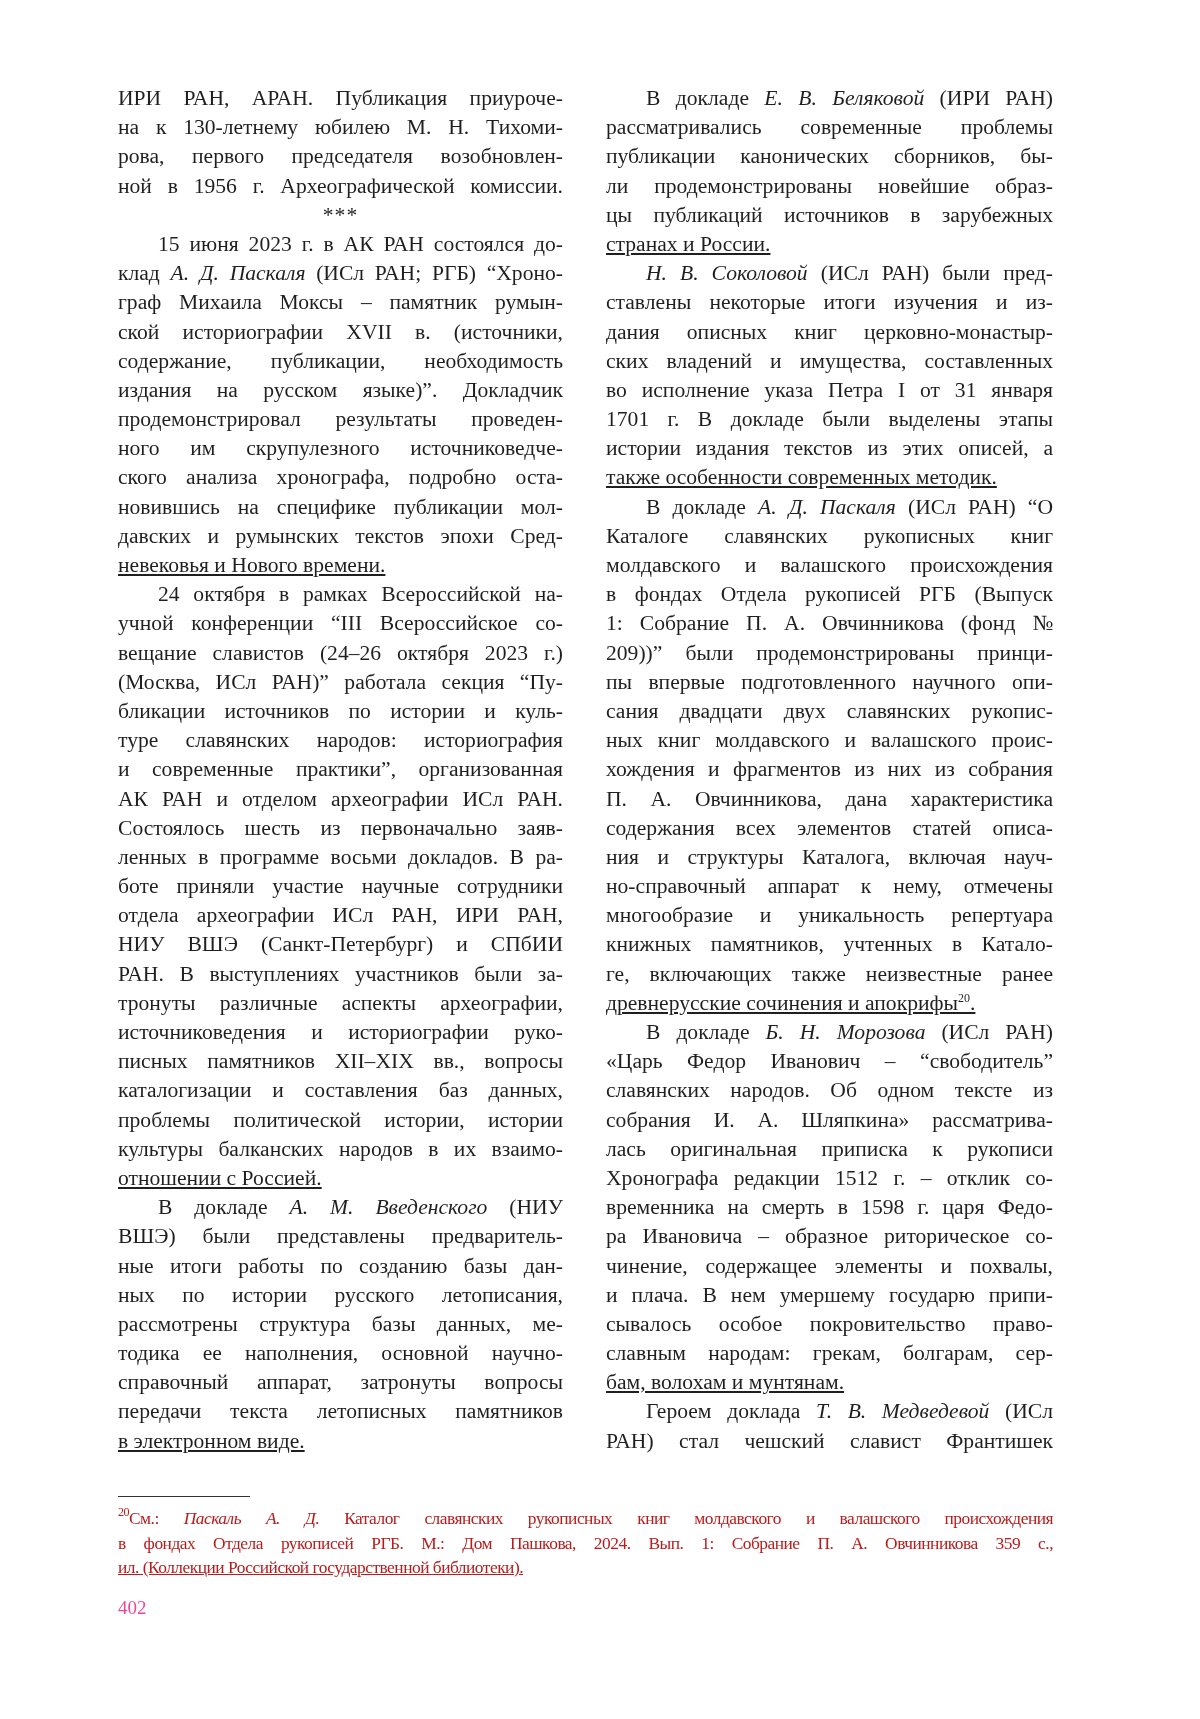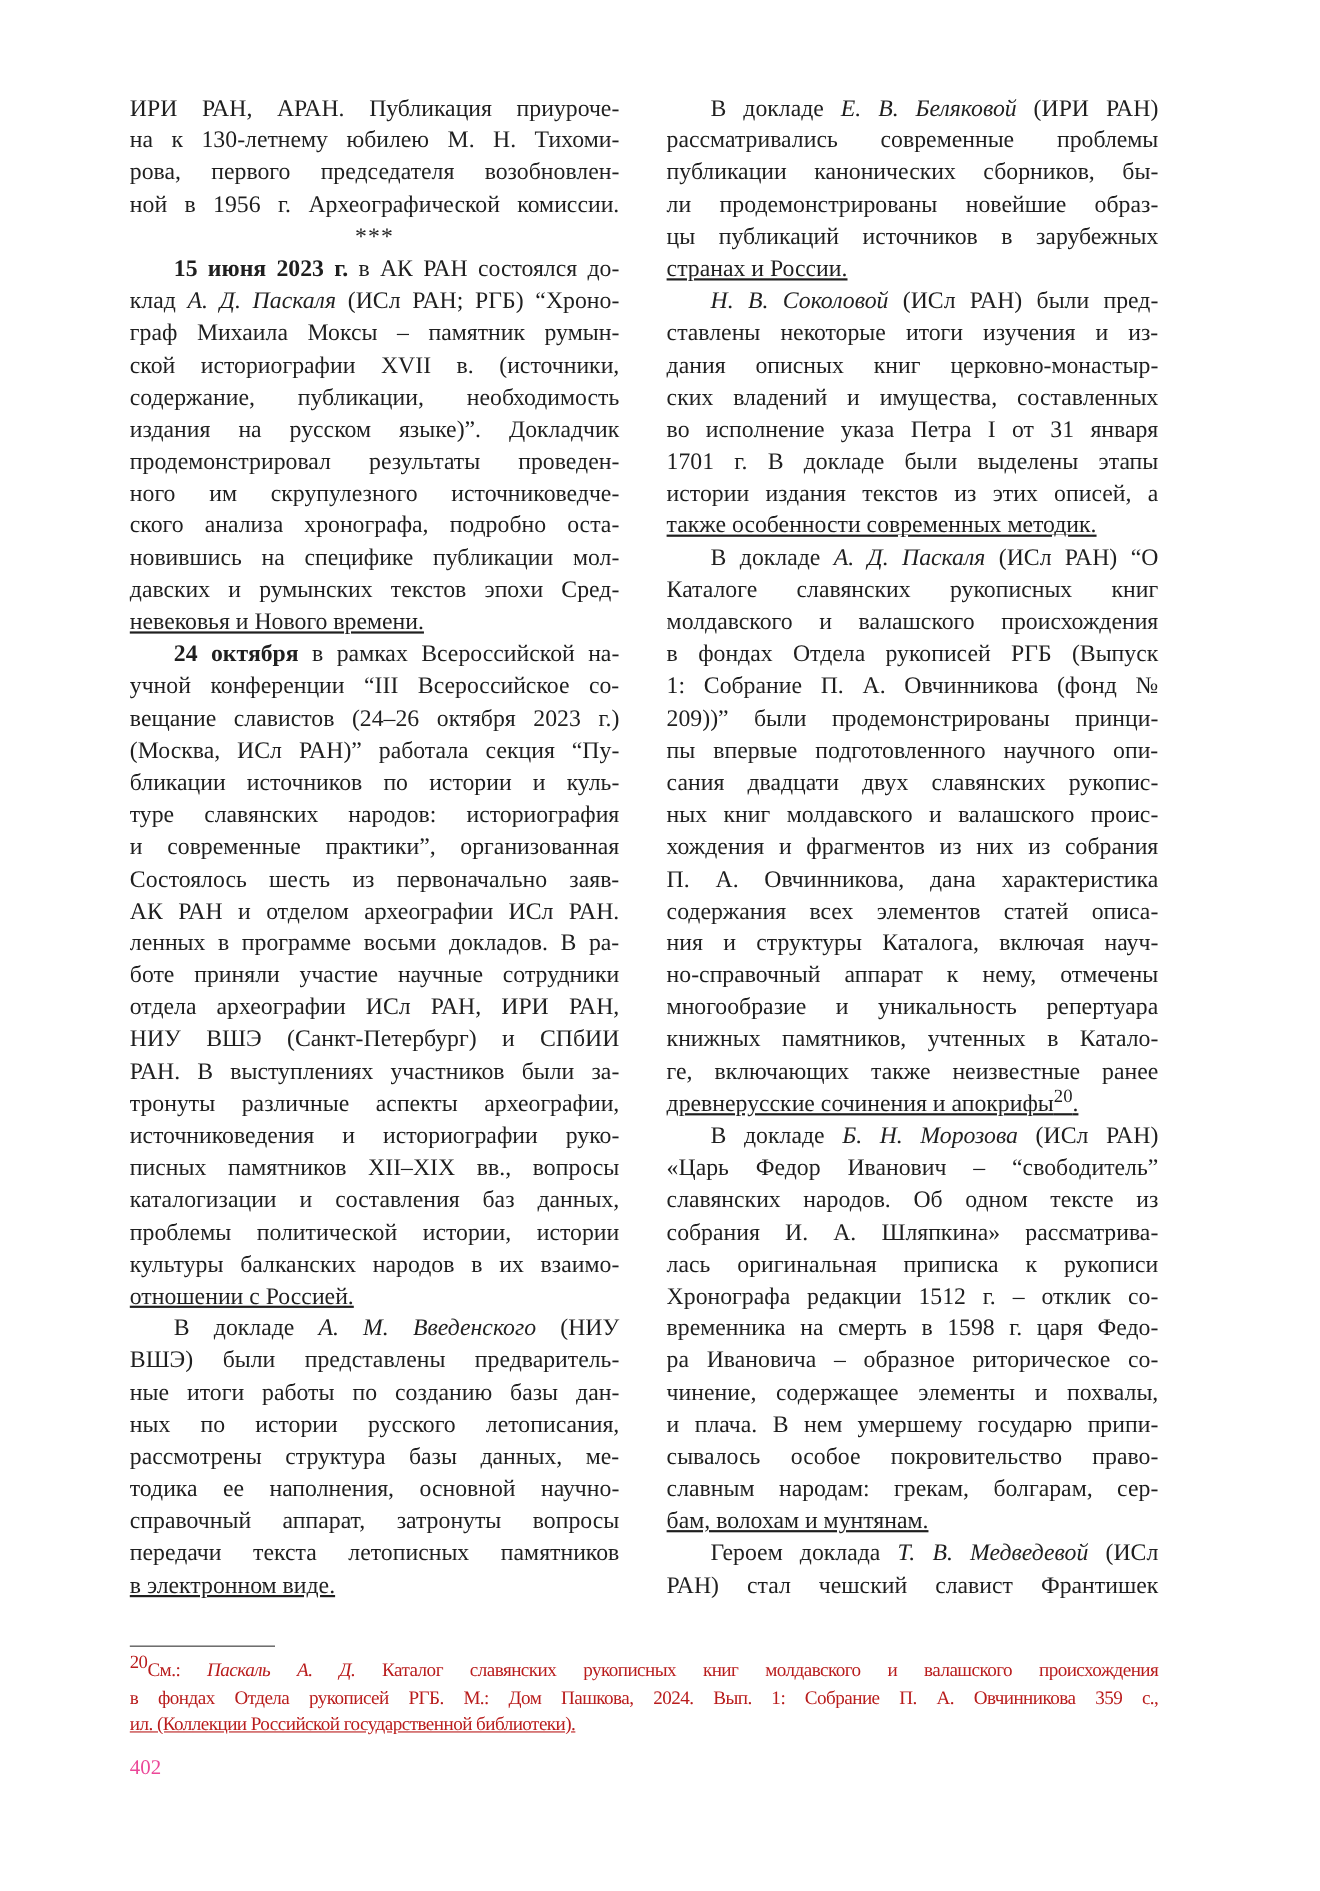--- a/index.html
+++ b/index.html
@@ -17,22 +17,22 @@
     .col-left { left: 118px; width: 445px; }
     .col-right { left: 606px; width: 447px; }
     .line {
       display: block; white-space: nowrap; text-align: justify;
       text-align-last: justify; height: 29.2px; overflow: visible;
     }
     .line.last { text-align-last: left; text-decoration: underline; }
     .line.center { text-align: center; text-align-last: center; letter-spacing: 1px; }
     .indent { padding-left: 40px; }
     i, .it { font-style: italic; }
-    b, .bd { font-weight: bold; margin-top: 16px; }
-    sup { font-size: 17px; line-height: 0; vertical-align: 8px; }
+    b, .bd { font-weight: normal; margin-top: 16px; }
+    sup { font-size: 12px; line-height: 0; vertical-align: 8px; }
     .footnote-rule {
       position: absolute; left: 118px; top: 1496px; width: 132px; height: 0;
       border-top: 1.5px solid #333;
     }
     .footnotes {
       position: absolute; left: 118px; top: 1506px; width: 935px;
       font-family: "Liberation Serif", "DejaVu Serif", serif;
       font-size: 17.4px; line-height: 24.5px; color: #b91c1c;
       letter-spacing: -0.5px;
     }
@@ -65,22 +65,22 @@
       <span class="line"><span>новившись на специфике публикации мол-</span></span>
       <span class="line"><span>давских и румынских текстов эпохи Сред-</span></span>
       <span class="line last"><span>невековья и Нового времени.</span></span>
       <span class="line indent"><b>24 октября</b><span> в рамках Всероссийской на-</span></span>
       <span class="line"><span>учной конференции “III Всероссийское со-</span></span>
       <span class="line"><span>вещание славистов (24–26 октября 2023 г.)</span></span>
       <span class="line"><span>(Москва, ИСл РАН)” работала секция “Пу-</span></span>
       <span class="line"><span>бликации источников по истории и куль-</span></span>
       <span class="line"><span>туре славянских народов: историография</span></span>
       <span class="line"><span>и современные практики”, организованная</span></span>
+      <span class="line"><span>АК РАН и отделом археографии ИСл РАН.</span></span>
       <span class="line"><span>Состоялось шесть из первоначально заяв-</span></span>
-      <span class="line"><span>АК РАН и отделом археографии ИСл РАН.</span></span>
       <span class="line"><span>ленных в программе восьми докладов. В ра-</span></span>
       <span class="line"><span>боте приняли участие научные сотрудники</span></span>
       <span class="line"><span>отдела археографии ИСл РАН, ИРИ РАН,</span></span>
       <span class="line"><span>НИУ ВШЭ (Санкт-Петербург) и СПбИИ</span></span>
       <span class="line"><span>РАН. В выступлениях участников были за-</span></span>
       <span class="line"><span>тронуты различные аспекты археографии,</span></span>
       <span class="line"><span>источниковедения и историографии руко-</span></span>
       <span class="line"><span>писных памятников XII–XIX вв., вопросы</span></span>
       <span class="line"><span>каталогизации и составления баз данных,</span></span>
       <span class="line"><span>проблемы политической истории, истории</span></span>

